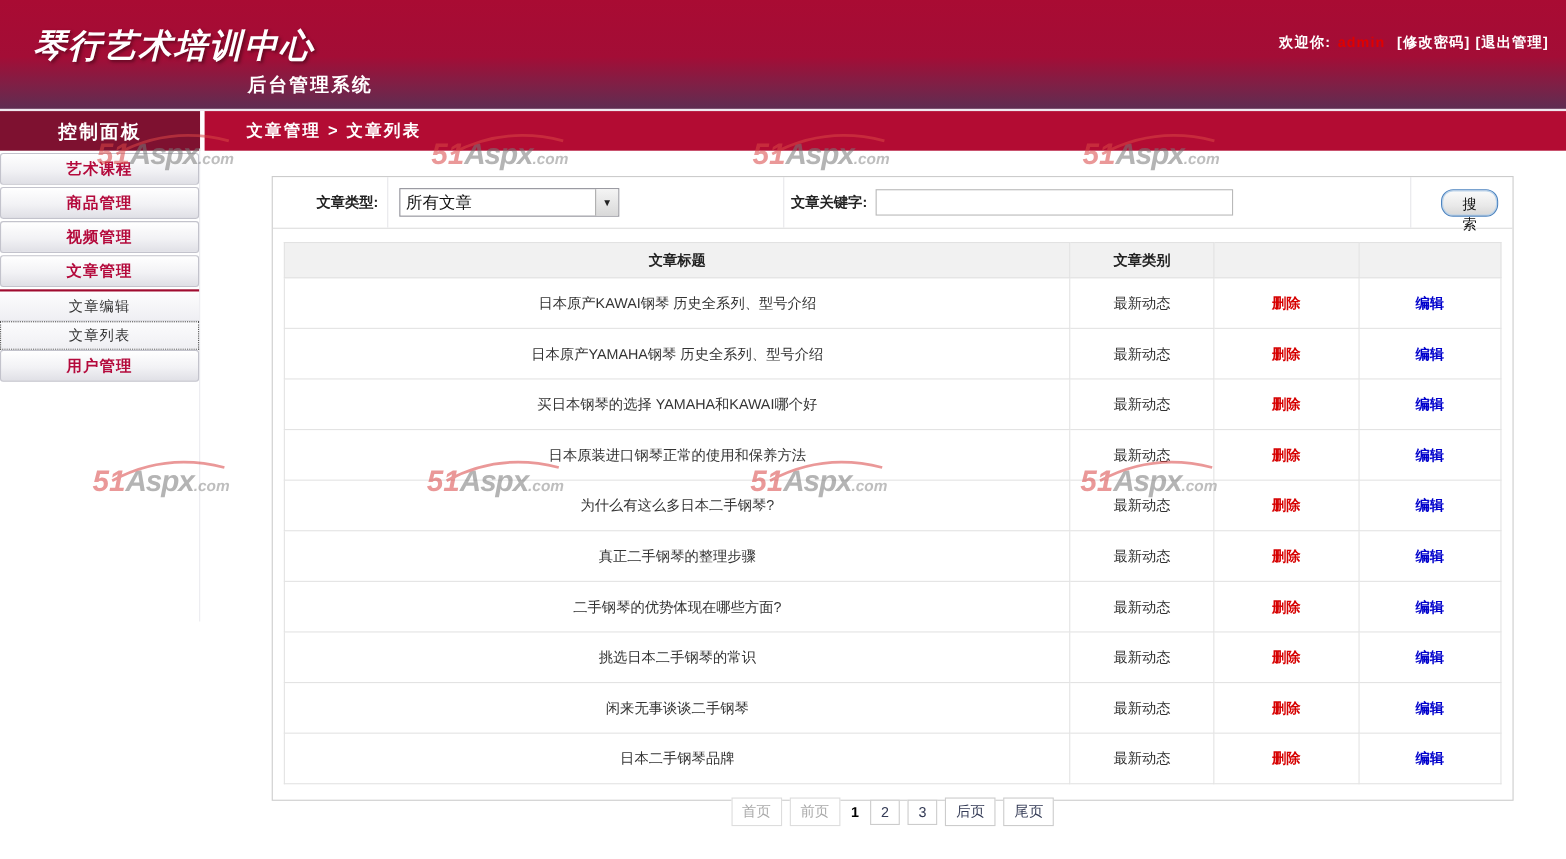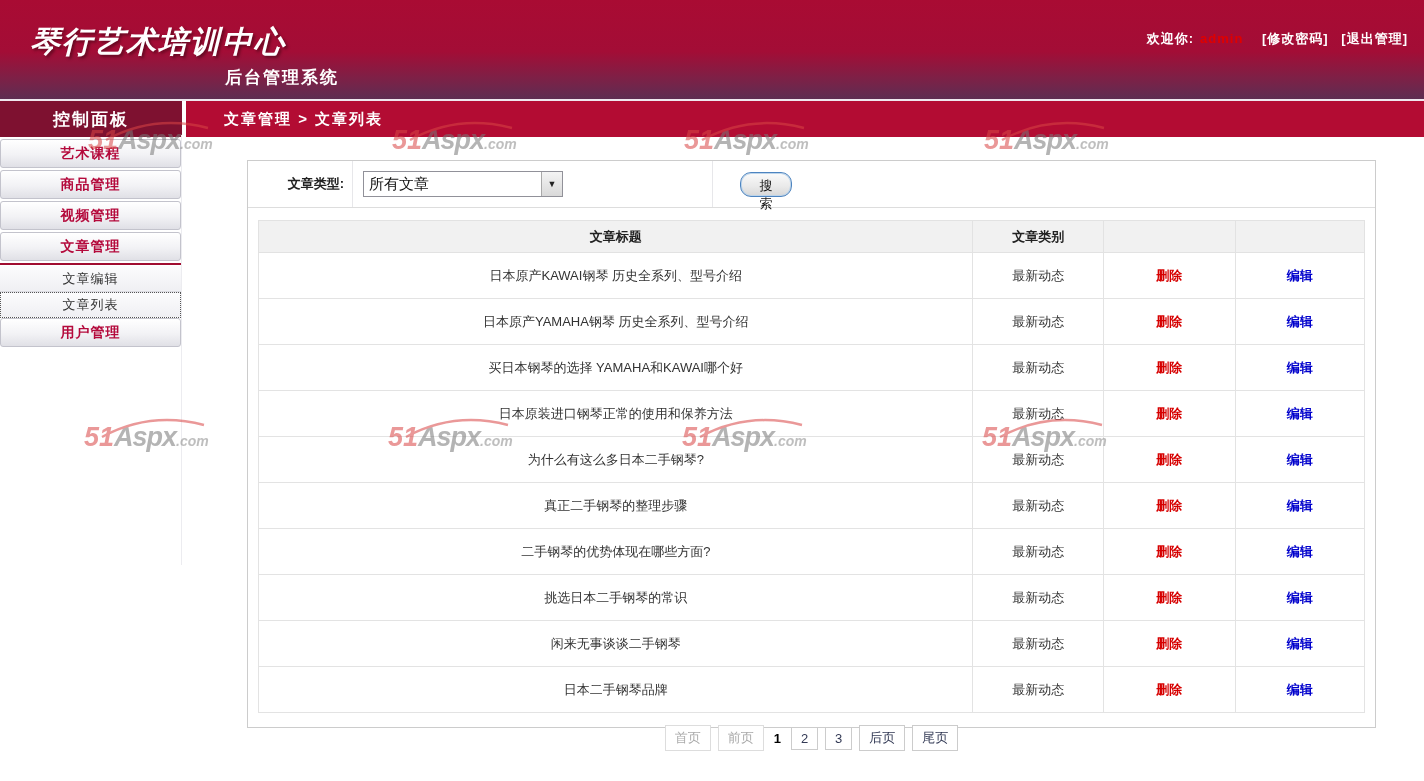--- a/index.html
+++ b/index.html
@@ -22,21 +22,21 @@
   }
   .logo-sub {
     position:absolute; left:225px; top:66px;
     color:#fff; font-size:17px; font-weight:bold; letter-spacing:2px;
   }
   .welcome {
     position:absolute; right:16px; top:30px;
     color:#fff; font-size:13px; font-weight:bold; letter-spacing:1px;
   }
   .welcome .uname { color:#e00000; margin:0 6px; }
-  .welcome .wlink { color:#fff; text-decoration:none; margin-left:8px; cursor:pointer; }
+  .welcome .wlink { color:#fff; text-decoration:none; margin-left:0; cursor:pointer; }
 
   .header-rule { height:2px; background:#efe7ee; position:relative; z-index:2; }
 
   
   .bar { height:36px; display:flex; position:relative; z-index:2; }
   .bar-left {
     width:182px; background:#7e1130; color:#fff;
     font-size:17px; font-weight:bold; letter-spacing:2px;
     display:flex; align-items:center; justify-content:center;
   }
@@ -177,20 +177,24 @@
 
   <div class="filter-row">
     <div class="f-cell fc-type-label">
       <span class="f-label">文章类型:</span>
     </div>
     <div class="f-cell fc-type">
       <div class="select-box">
         <span class="sel-text">所有文章</span>
         <span class="sel-btn">▼</span>
       </div>
+    </div>
+    <div class="f-cell fc-keyword">
+      <span class="f-label">文章关键字:</span>
+      <input class="kw-input" type="text" value="" style="">
     </div>
     <div class="f-cell fc-search">
       <button class="search-btn">搜 索</button>
     </div>
   </div>
 
   <div class="table-wrap">
     <table>
       <colgroup>
           <col class="c-title">

